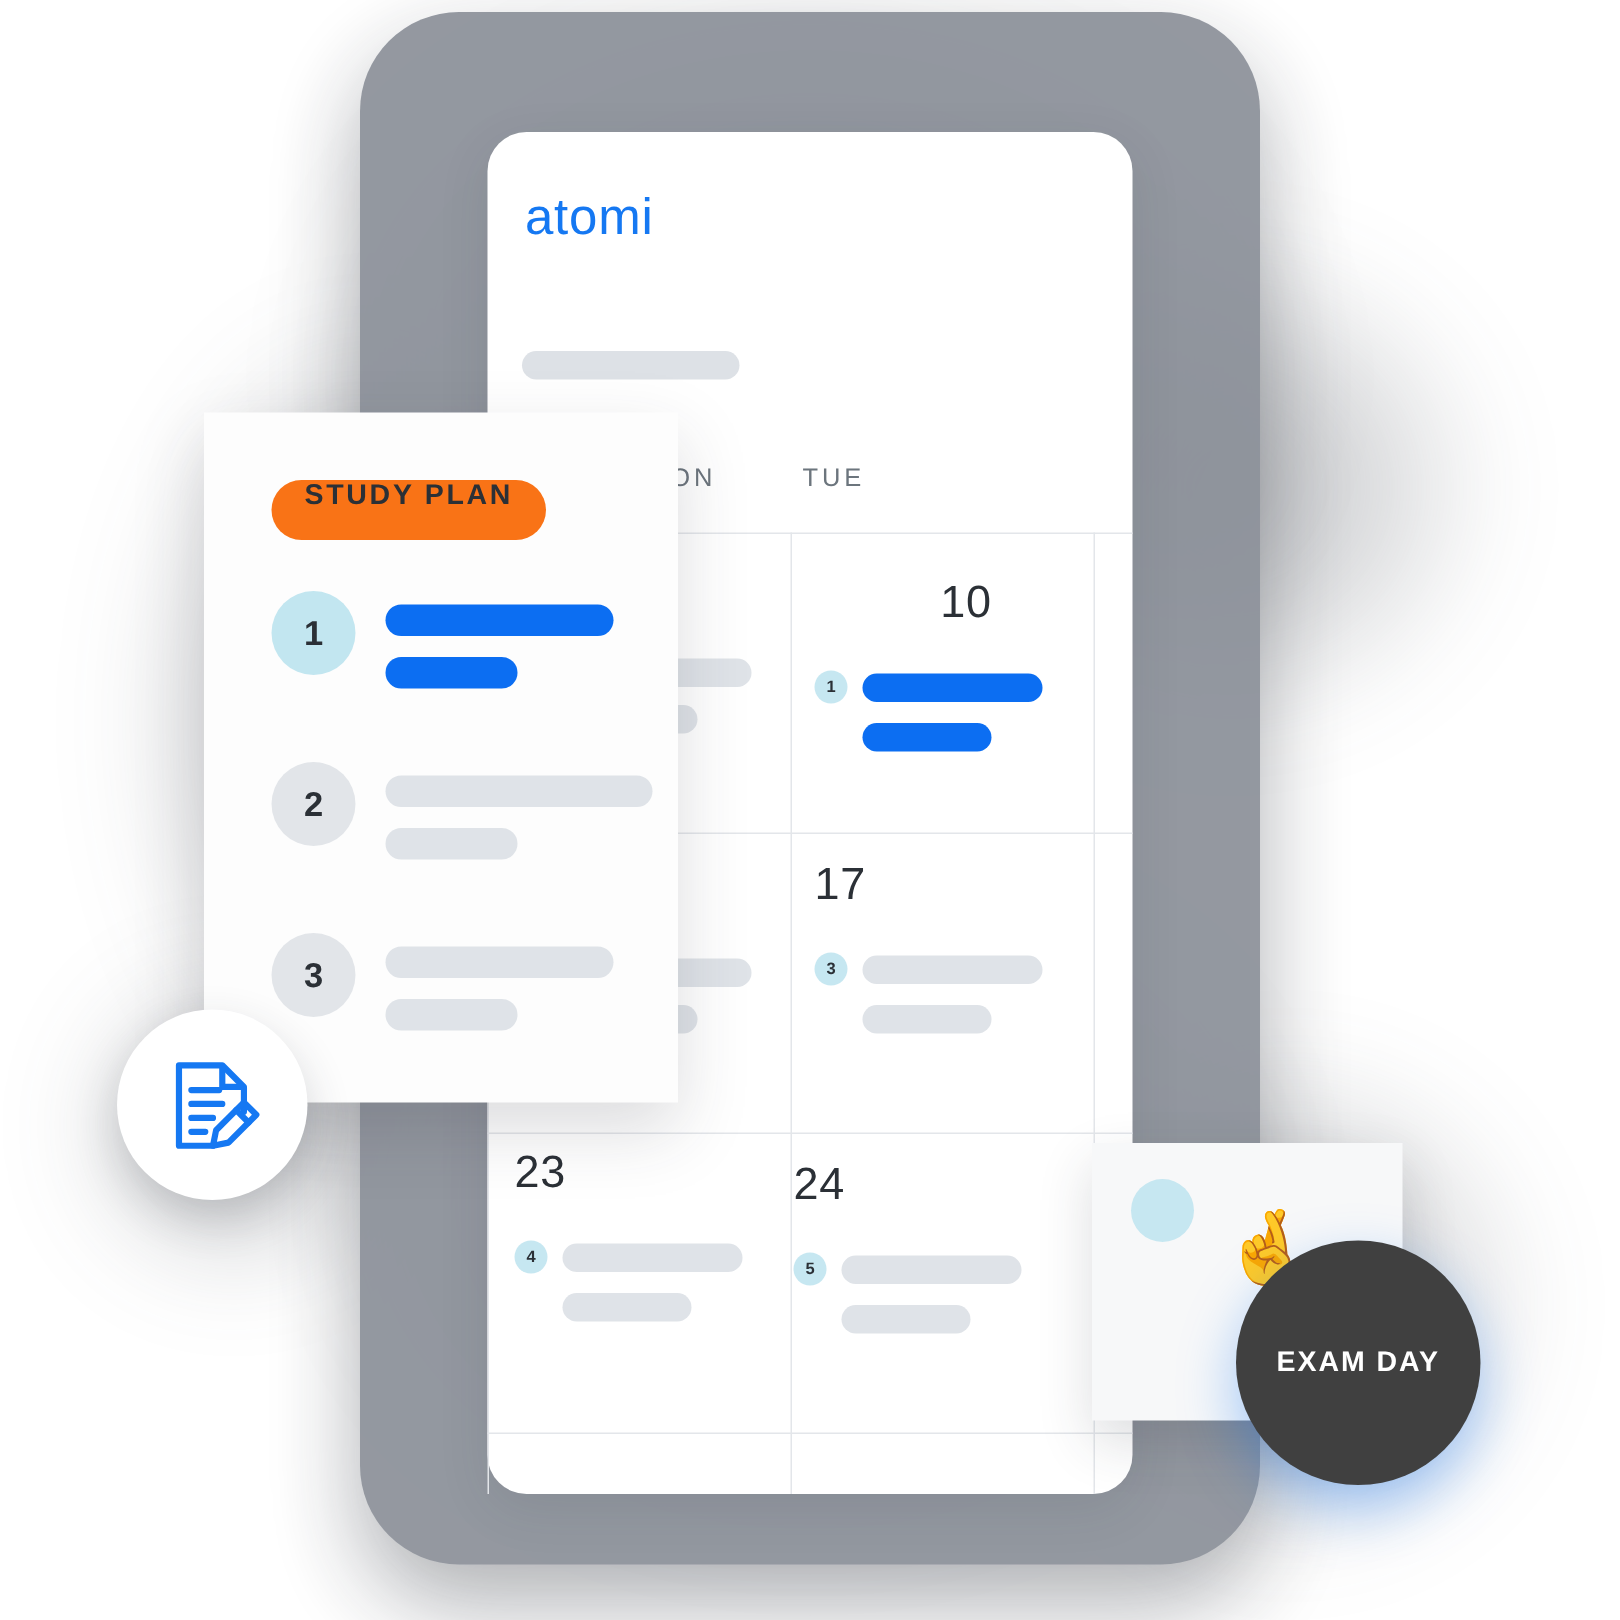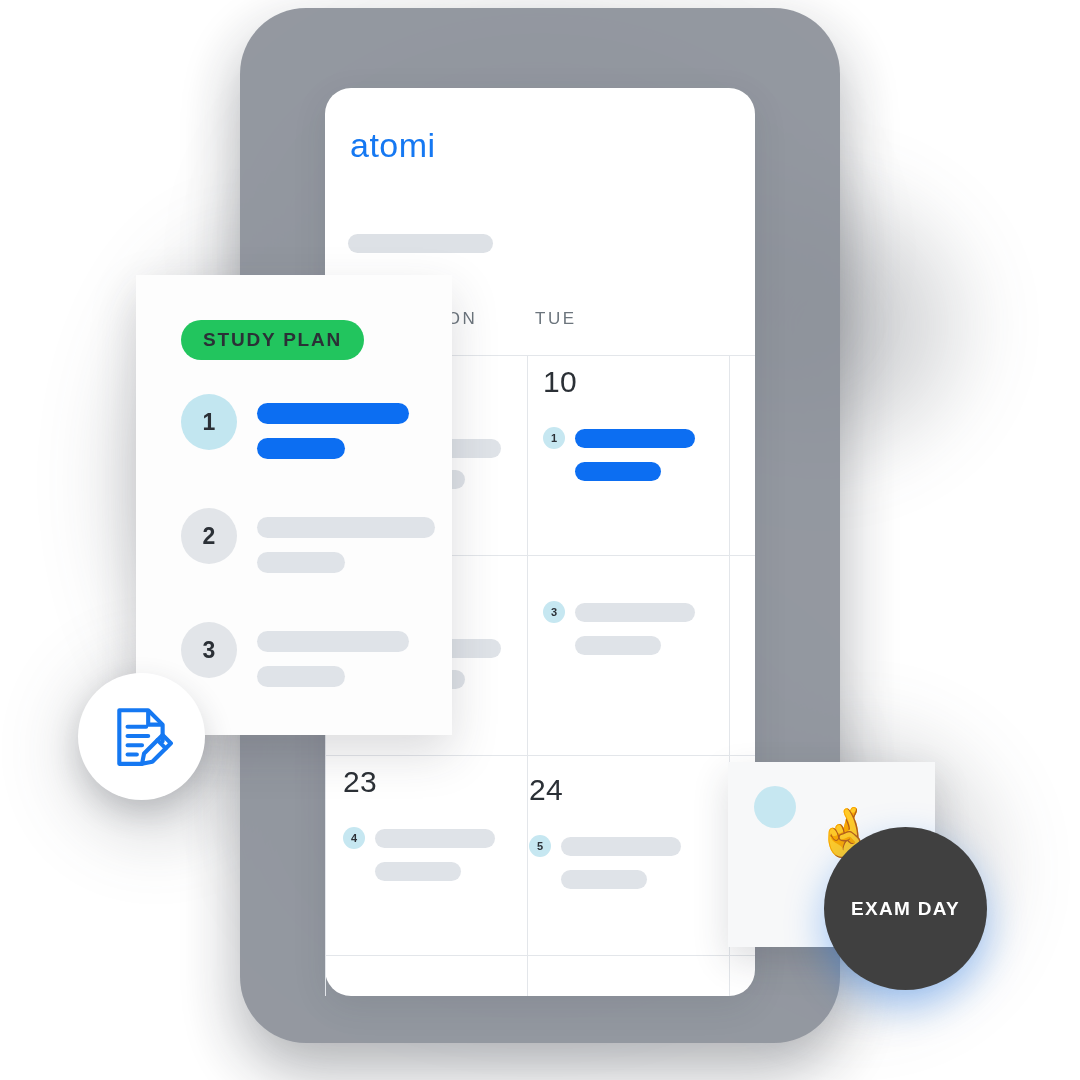--- a/index.html
+++ b/index.html
@@ -78,22 +78,22 @@
   }
 
   
   .study-card{
     position:absolute;left:136px;top:275px;width:316px;height:460px;
     background:#fdfdfd;
     box-shadow:0 18px 44px rgba(45,50,60,.17);
   }
   .sp-pill{
     position:absolute;left:45px;top:45px;height:40px;padding:0 22px;
-    border-radius:20px;background:#22c55e;
-    display:flex;align-items:center;justify-content:center;
+    border-radius:20px;background:#f97316;
+    display:flex;justify-content:center;
     color:#2b3036;font-size:19px;font-weight:700;letter-spacing:1.8px;
   }
   .sp-row{position:absolute;left:45px;display:flex;align-items:flex-start;gap:20px;}
   .sp-circle{
     width:56px;height:56px;flex:0 0 56px;border-radius:50%;
     background:#e2e5e9;color:#2b3036;
     font-size:23px;font-weight:700;
     display:flex;align-items:center;justify-content:center;
   }
   .sp-circle.active{background:#c2e6f0;}
@@ -162,37 +162,38 @@
     <div class="vline" style="left:202px;"></div>
     <div class="vline" style="left:404px;"></div>
 
     <div class="cell" style="left:16px;top:20px;">
       <div class="ev" style="margin-top:64px;">
         <div class="bar" style="width:160px;"></div>
       </div>
       <div class="bar row2" style="width:92px;margin-top:12px;"></div>
     </div>
 
-    <div class="cell" style="left:218px;top:10px;">
+    <div class="cell" style="left:218px;top:30px;text-align:center;">
       <div class="daynum">10</div>
       <div class="ev" style="margin-top:28px;">
         <div class="badge">1</div>
         <div class="bar blue" style="width:120px;"></div>
       </div>
       <div class="bar blue row2" style="width:86px;margin-top:13px;"></div>
     </div>
 
     <div class="cell" style="left:16px;top:220px;">
       <div class="ev" style="margin-top:64px;">
         <div class="bar" style="width:160px;"></div>
       </div>
       <div class="bar row2" style="width:92px;margin-top:12px;"></div>
     </div>
 
     <div class="cell" style="left:218px;top:218px;">
+      <div class="daynum">17</div>
       <div class="ev" style="margin-top:28px;">
         <div class="badge">3</div>
         <div class="bar" style="width:120px;"></div>
       </div>
       <div class="bar row2" style="width:86px;margin-top:13px;"></div>
     </div>
 
     <div class="cell" style="left:18px;top:410px;">
       <div class="daynum">23</div>
       <div class="ev" style="margin-top:28px;">

